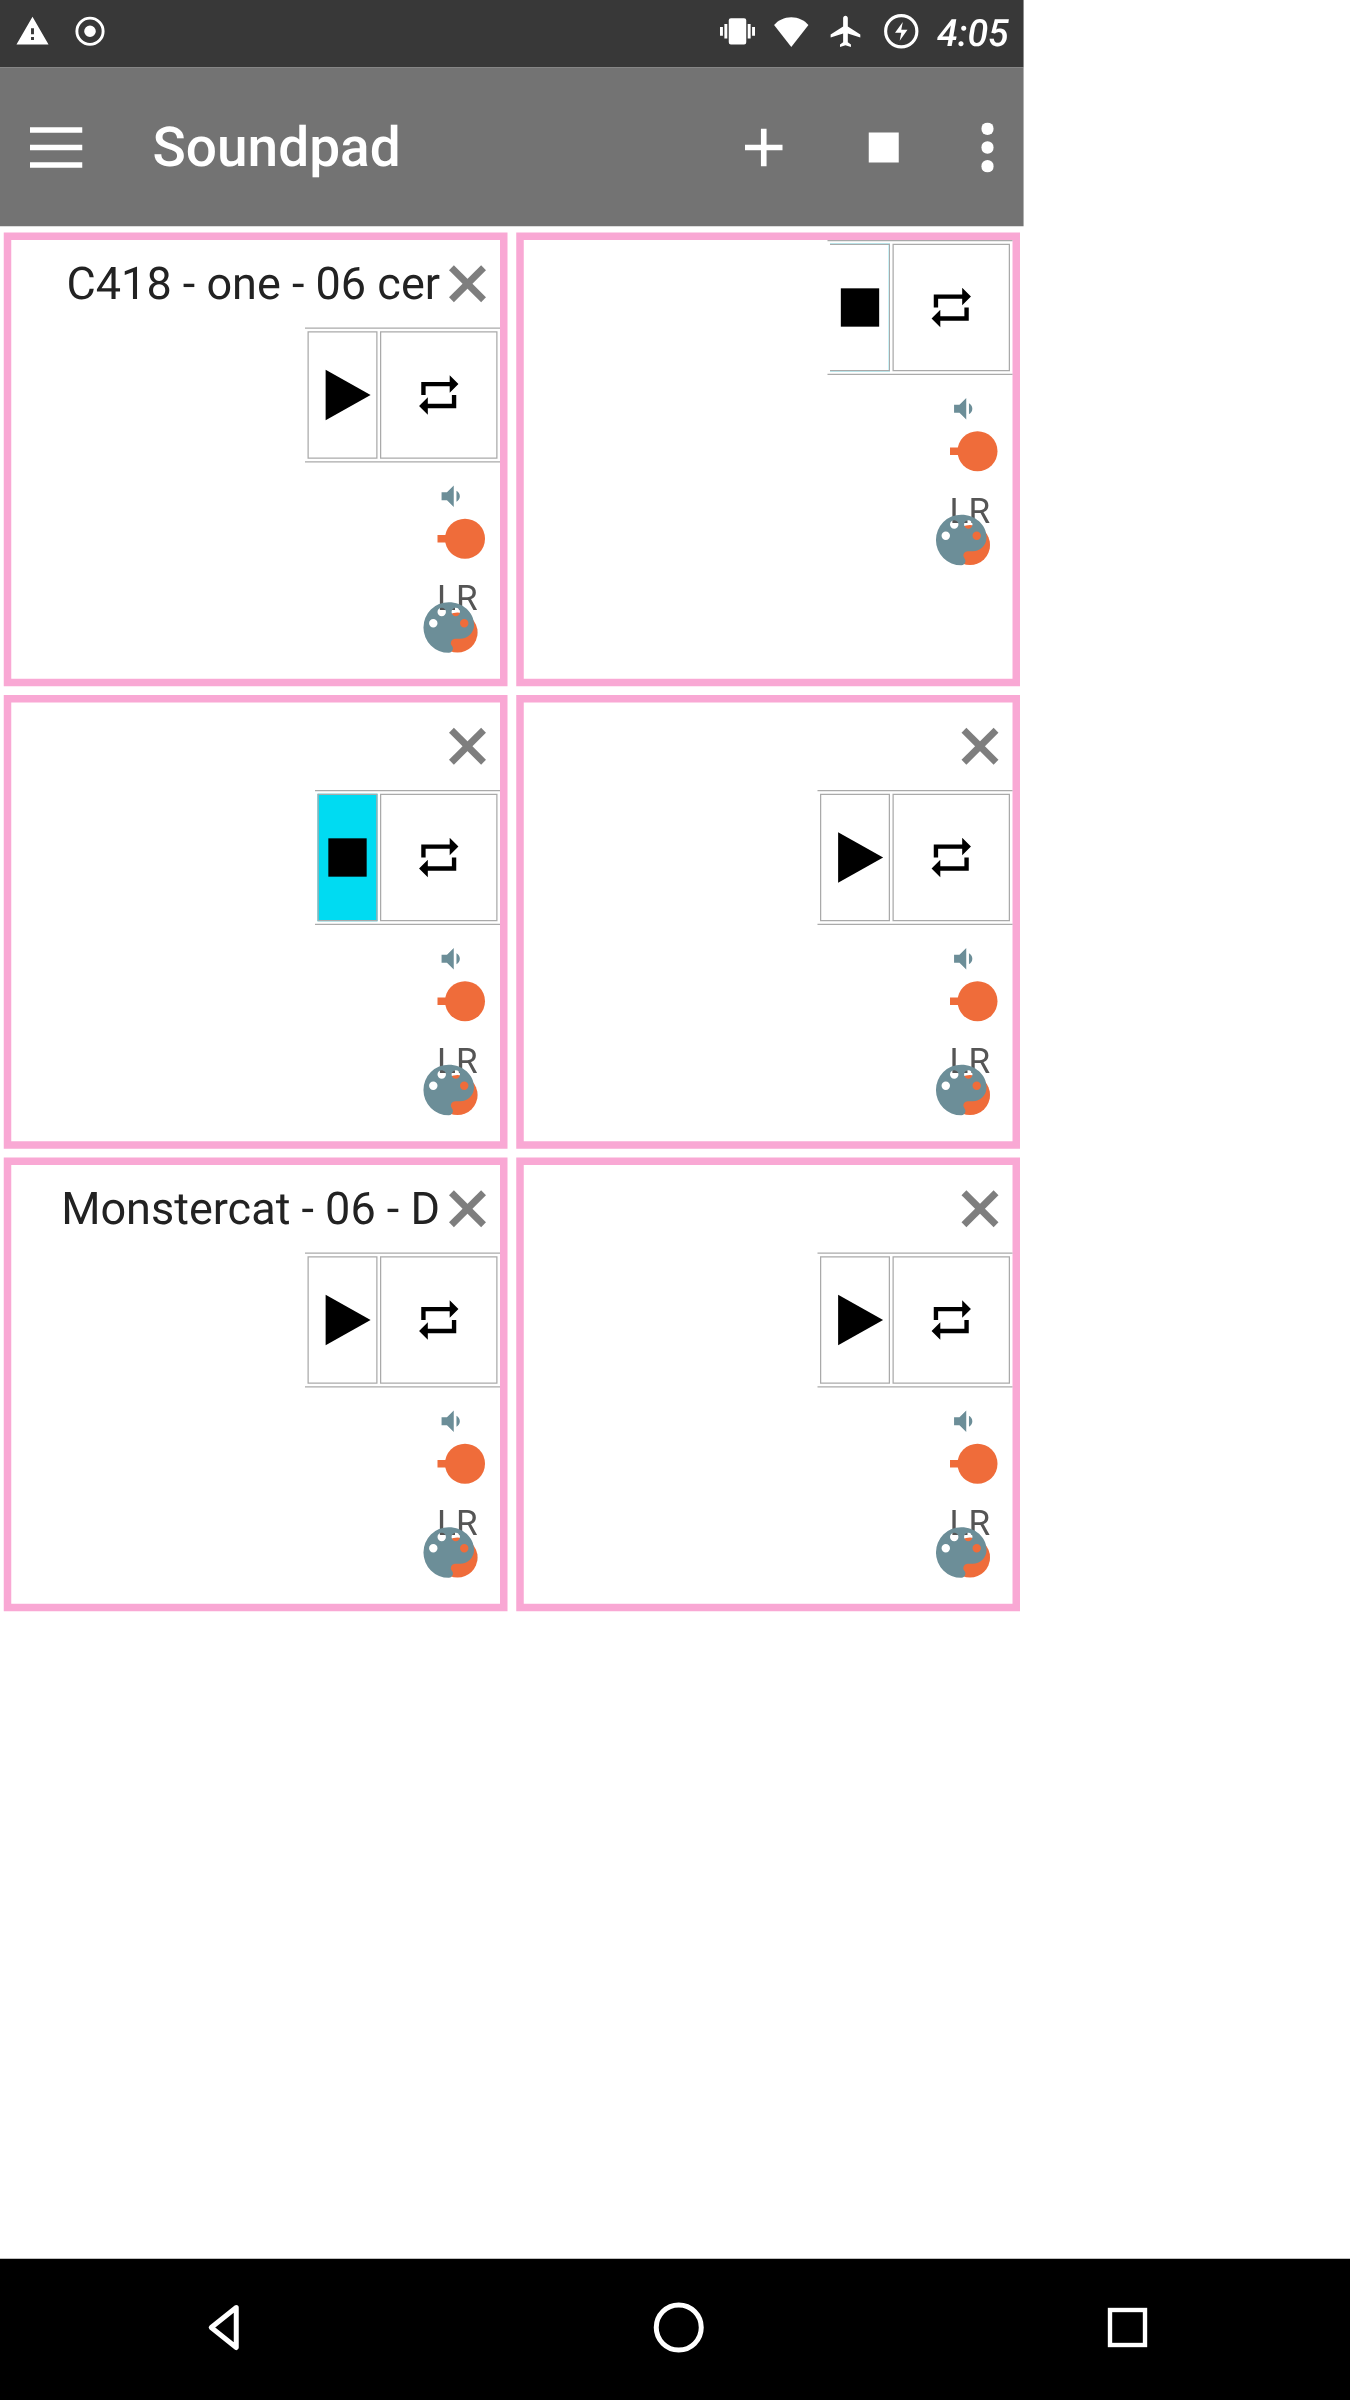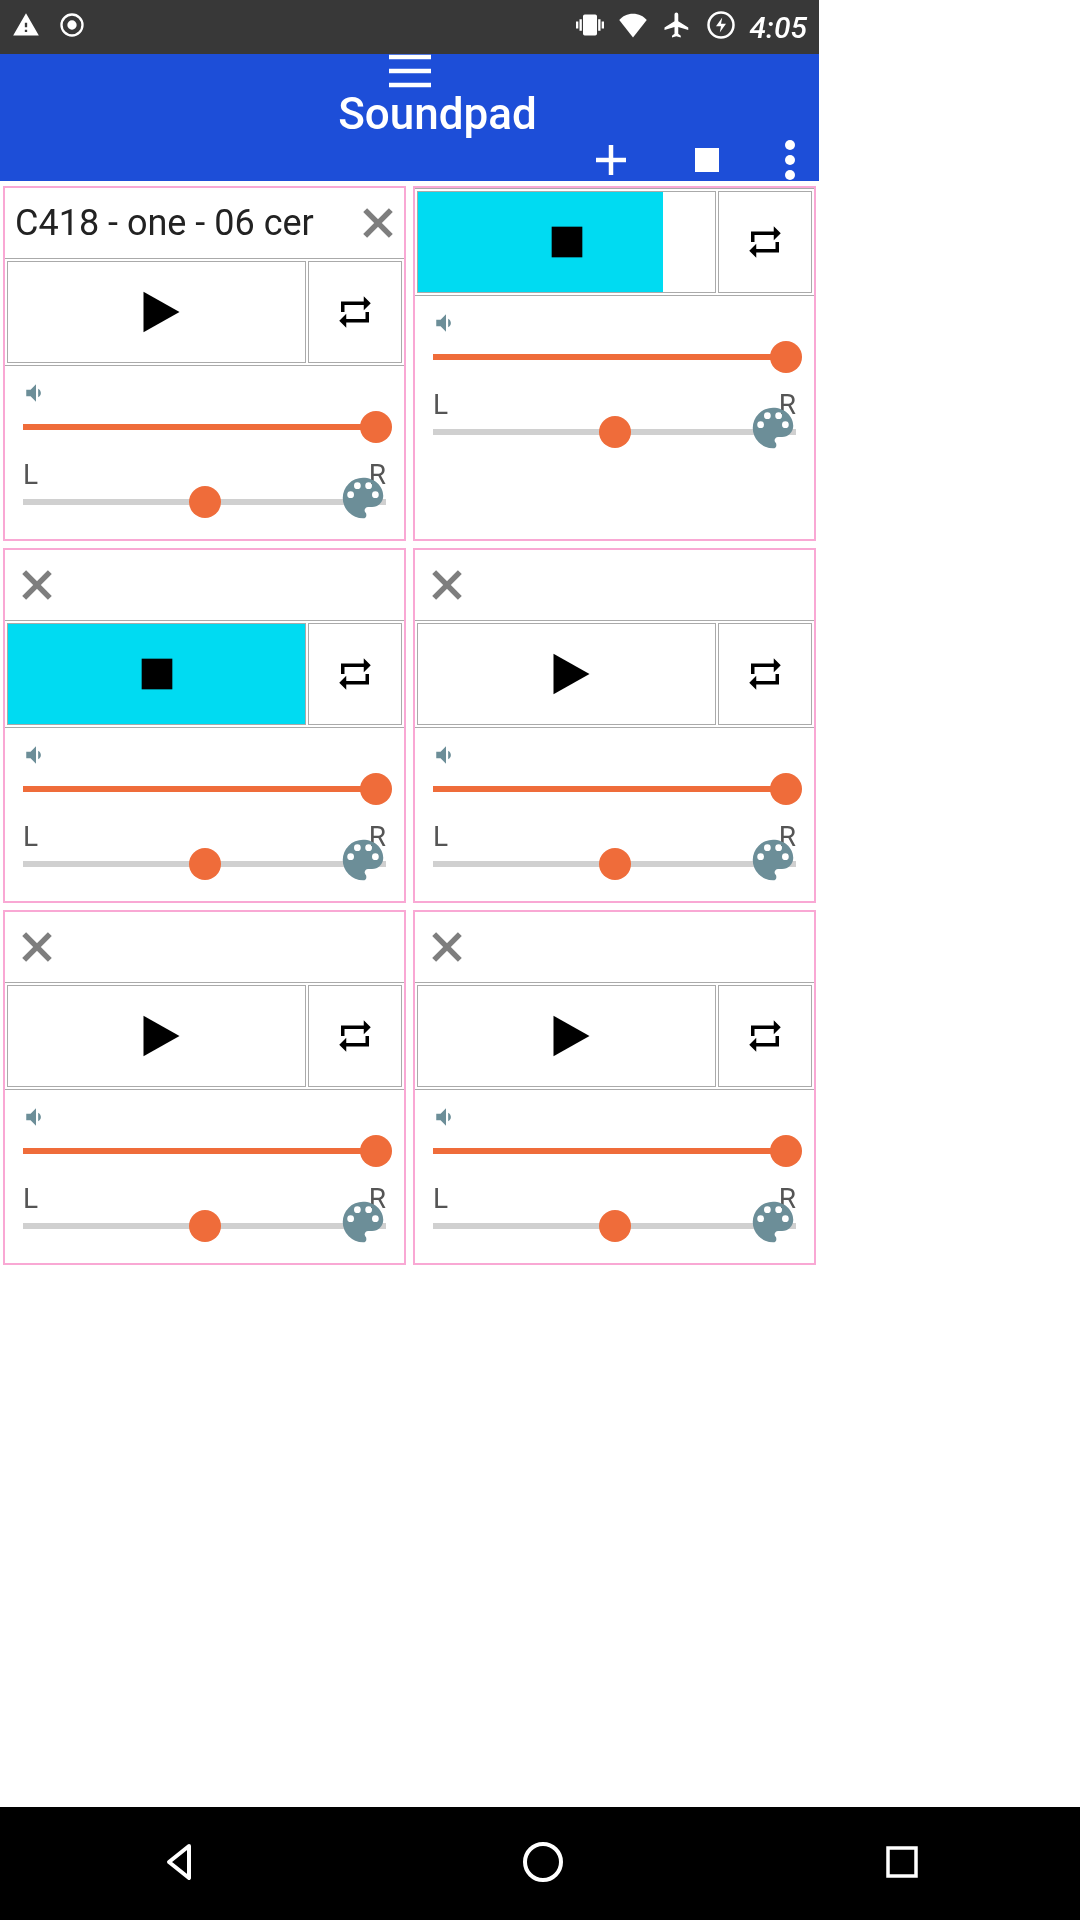--- a/index.html
+++ b/index.html
@@ -16,25 +16,24 @@
     display: flex;
     align-items: center;
     padding: 0 12px;
     color: #fff;
   }
   .status-left { display: flex; gap: 18px; }
   .status-right { margin-left: auto; display: flex; align-items: center; gap: 14px; font-style: italic; }
   .status-time { font-size: 30px; font-weight: 500; }
   .app-bar {
     height: 127px;
-    background: #1d4ed8;
+    background: #737373;
     display: flex;
     align-items: center;
     padding: 0 24px;
-    flex-direction: column;
   }
   .app-title {
     color: #fff;
     font-size: 44px;
     font-weight: 500;
     margin-left: 56px;
   }
   .app-bar-actions {
     margin-left: auto;
     display: flex;
@@ -42,24 +41,25 @@
     gap: 62px;
   }
   .hamburger svg, .app-bar-actions svg { display: block; }
   .grid {
     display: grid;
     grid-template-columns: 1fr 1fr;
     gap: 7px;
     padding: 5px 3px;
   }
   .card {
-    border: 2px solid #f9a8d4;
+    border: 6px solid #f9a8d4;
     background: #fff;
     display: flex;
     flex-direction: column;
+    align-items: flex-end;
   }
   .card-header {
     display: flex;
     align-items: center;
     padding: 2px 4px 2px 10px;
     height: 70px;
   }
   .card-title {
     font-size: 36px;
     color: #222;
@@ -388,20 +388,21 @@
     </div>
     <div class="palette">
       <svg width="54" height="54" viewBox="0 0 24 24" fill="#6c8e98">
             <path d="M12 3a9 9 0 000 18 1.5 1.5 0 001.5-1.5c0-.4-.15-.76-.4-1.03a1.49 1.49 0 011.1-2.47H16a5 5 0 005-5c0-4.42-4.03-8-9-8zM6.5 12a1.5 1.5 0 110-3 1.5 1.5 0 010 3zm3-4a1.5 1.5 0 110-3 1.5 1.5 0 010 3zm5 0a1.5 1.5 0 110-3 1.5 1.5 0 010 3zm3 4a1.5 1.5 0 110-3 1.5 1.5 0 010 3z"></path>
           </svg>
     </div>
   </div>
     </div>
     <div class="card">
       <div class="card-header">
+        <div class="card-title">Monstercat - 06 - D</div>
         <span class="close-x">
           <svg width="44" height="44" viewBox="0 0 24 24" stroke="#7e7e7e" stroke-width="3">
             <line x1="5" y1="5" x2="19" y2="19"></line>
             <line x1="19" y1="5" x2="5" y2="19"></line>
           </svg>
         </span>
       </div>
       <div class="controls-row">
         <div class="play-btn">
           <svg width="54" height="54" viewBox="0 0 24 24" fill="#000">

